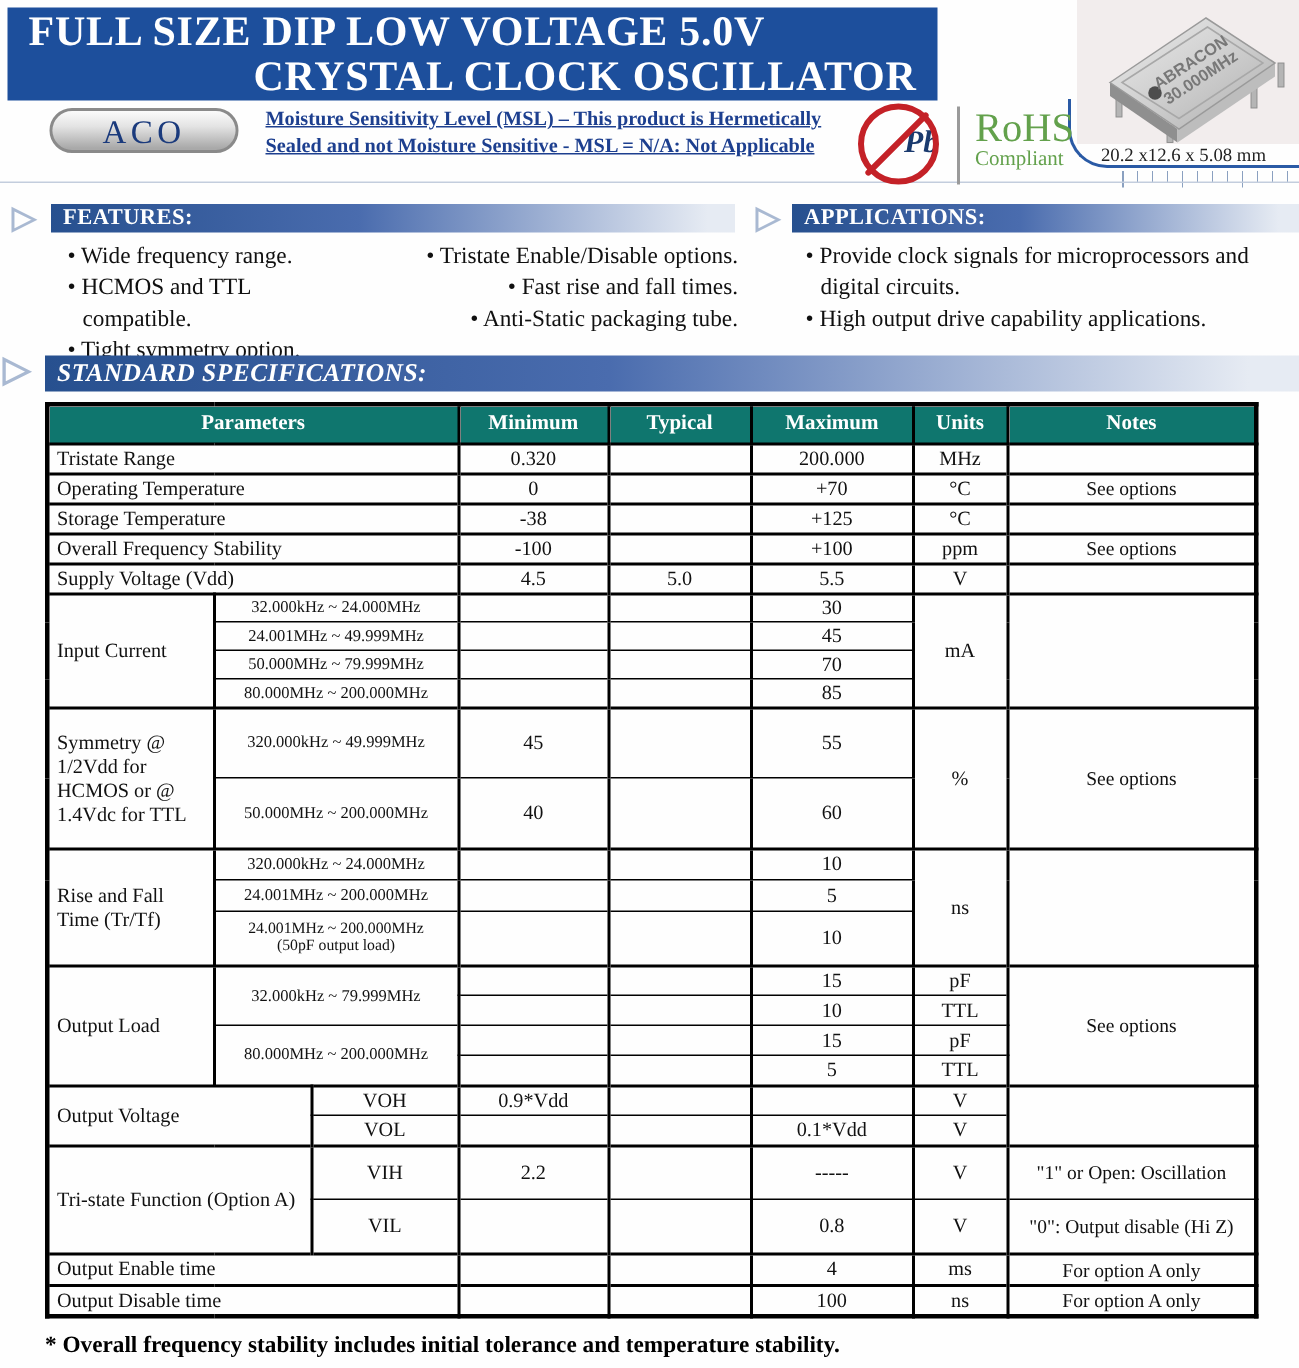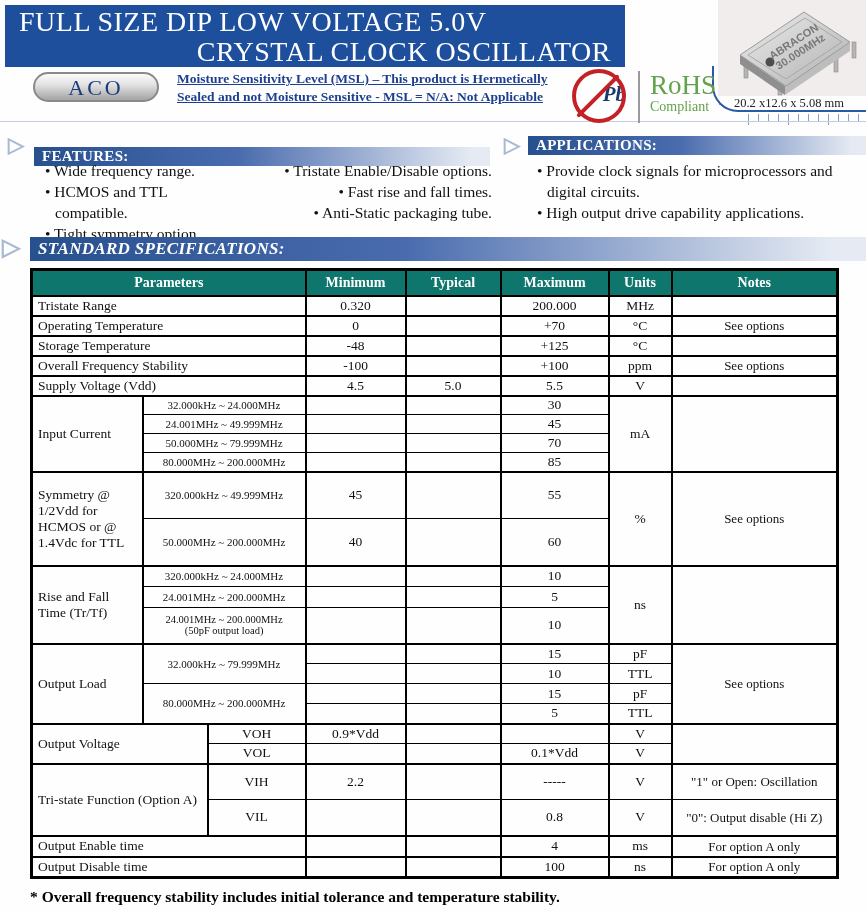--- a/index.html
+++ b/index.html
@@ -2,21 +2,21 @@
 <html><head>
 <meta charset="utf-8">
 <style>
   * { margin:0; padding:0; box-sizing:border-box; }
   body { background:#fff; }
   .page { position:relative; width:866px; height:912px; background:#fefefe;
           font-family:"Liberation Serif", serif; color:#111; overflow:hidden; }
 
   
   .banner { position:absolute; left:5px; top:5px; width:620px; height:62px;
-            background:#1d4f9c; color:#fff; font-weight:normal; }
+            background:#1d4f9c; color:#fff; font-weight:bold; }
   .banner .l1 { font-size:28px; line-height:30px; padding:2px 0 0 14px; letter-spacing:.5px; }
   .banner .l2 { font-size:28px; line-height:29px; text-align:right; padding-right:14px; letter-spacing:.5px; }
 
   
   .pkg-wrap { position:absolute; left:718px; top:0px; width:148px; height:96px; }
   .dim-label { position:absolute; left:714px; top:96px; width:150px; text-align:center;
                font-size:12.5px; color:#222; }
   .corner-line { position:absolute; left:712px; top:66px; width:154px; height:46px;
                  border-left:2px solid #2a5aa5; border-bottom:2px solid #2a5aa5;
                  border-bottom-left-radius:26px; }
@@ -122,21 +122,21 @@
     <div class="pb-text">Pb</div>
     <div class="pb-circle"></div>
     <div class="pb-slash"></div>
   </div>
   <div class="rohs">
     <div class="r1">RoHS</div>
     <div class="r2">Compliant</div>
   </div>
 
   <div class="sec-arrow" style="left:8px; top:135px;">▷</div>
-  <div class="sec-bar" style="left:34px; top:136px; width:456px;margin-top:11px;">FEATURES:</div>
+  <div class="sec-bar" style="left:34px; top:136px; width:456px;">FEATURES:</div>
   <div class="bullets" style="left:42px; top:160px; width:196px;">
     <div>• Wide frequency range.</div>
     <div>• HCMOS and TTL compatible.</div>
     <div>• Tight symmetry option.</div>
   </div>
   <div class="bullets" style="left:242px; top:160px; width:250px;text-align:right;">
     <div>• Tristate Enable/Disable options.</div>
     <div>• Fast rise and fall times.</div>
     <div>• Anti-Static packaging tube.</div>
   </div>
@@ -183,21 +183,21 @@
     <tr class="grp h20">
       <td colspan="3" class="pl">Operating Temperature</td>
       <td>0</td>
       <td></td>
       <td>+70</td>
       <td>°C</td>
       <td class="note">See options</td>
     </tr>
     <tr class="grp h20">
       <td colspan="3" class="pl">Storage Temperature</td>
-      <td>-48</td>
+      <td>-38</td>
       <td></td>
       <td>+125</td>
       <td>°C</td>
       <td class="note"></td>
     </tr>
     <tr class="grp h20">
       <td colspan="3" class="pl">Overall Frequency Stability</td>
       <td>-100</td>
       <td></td>
       <td>+100</td>

